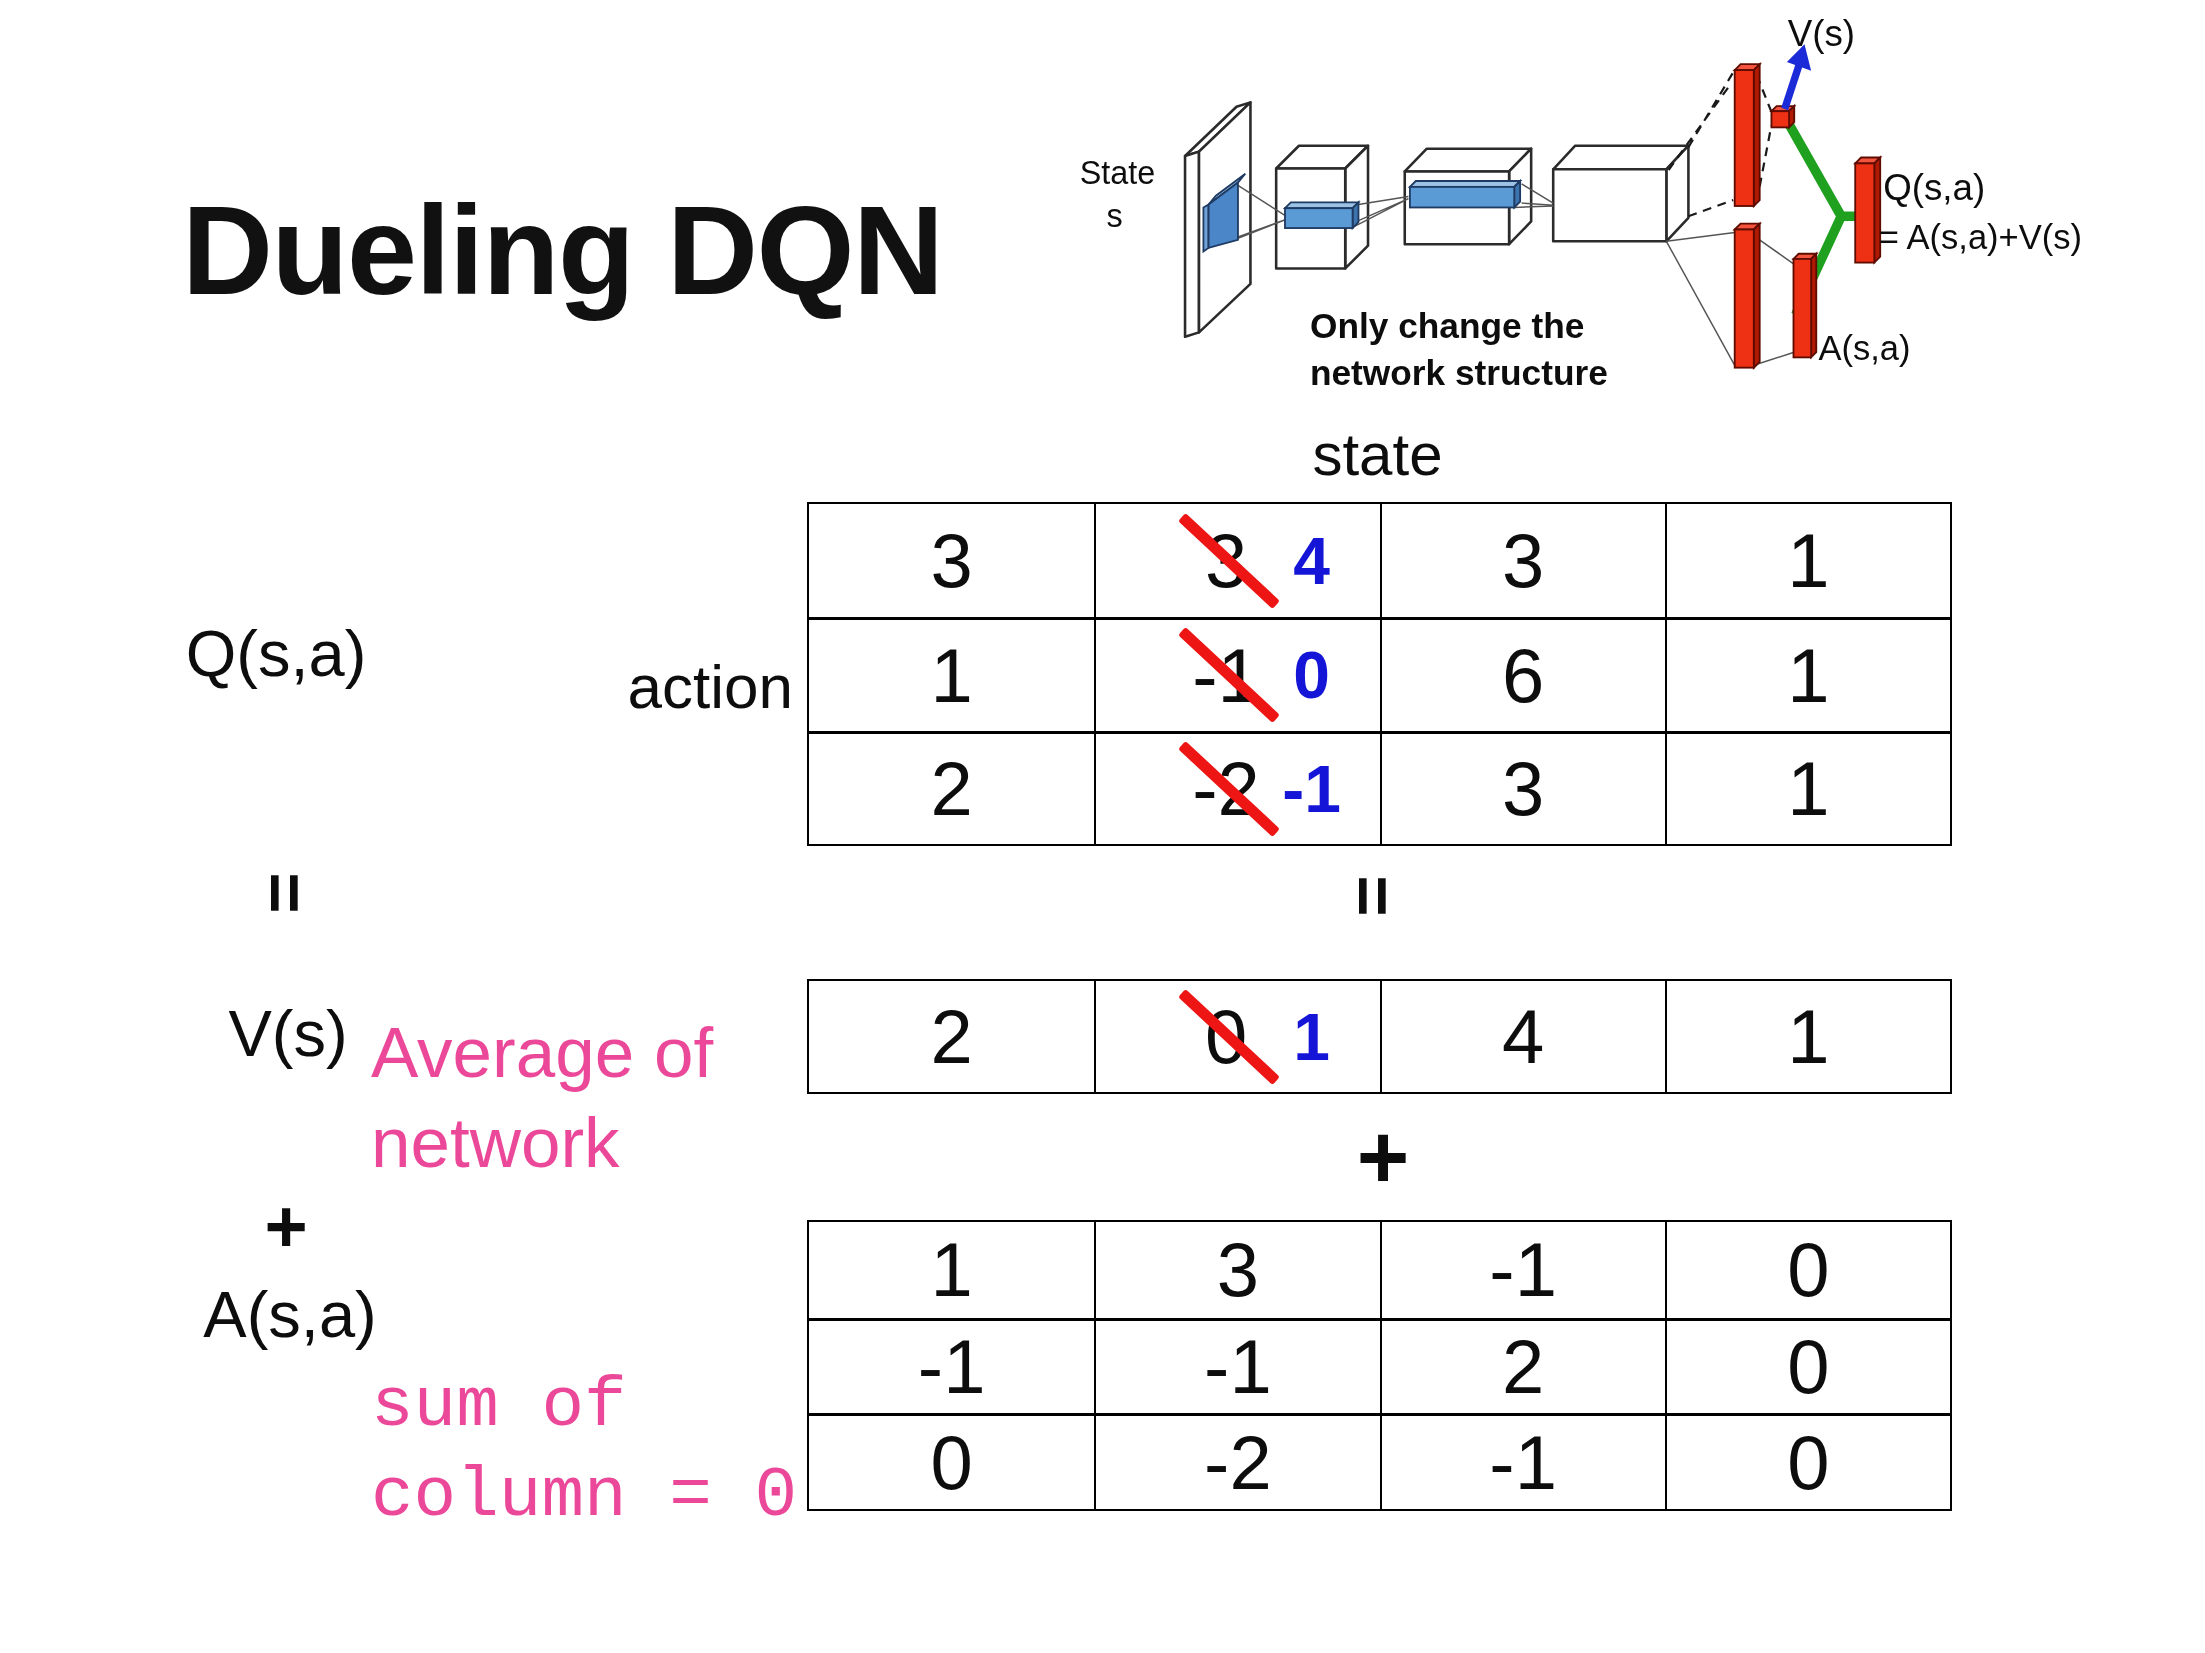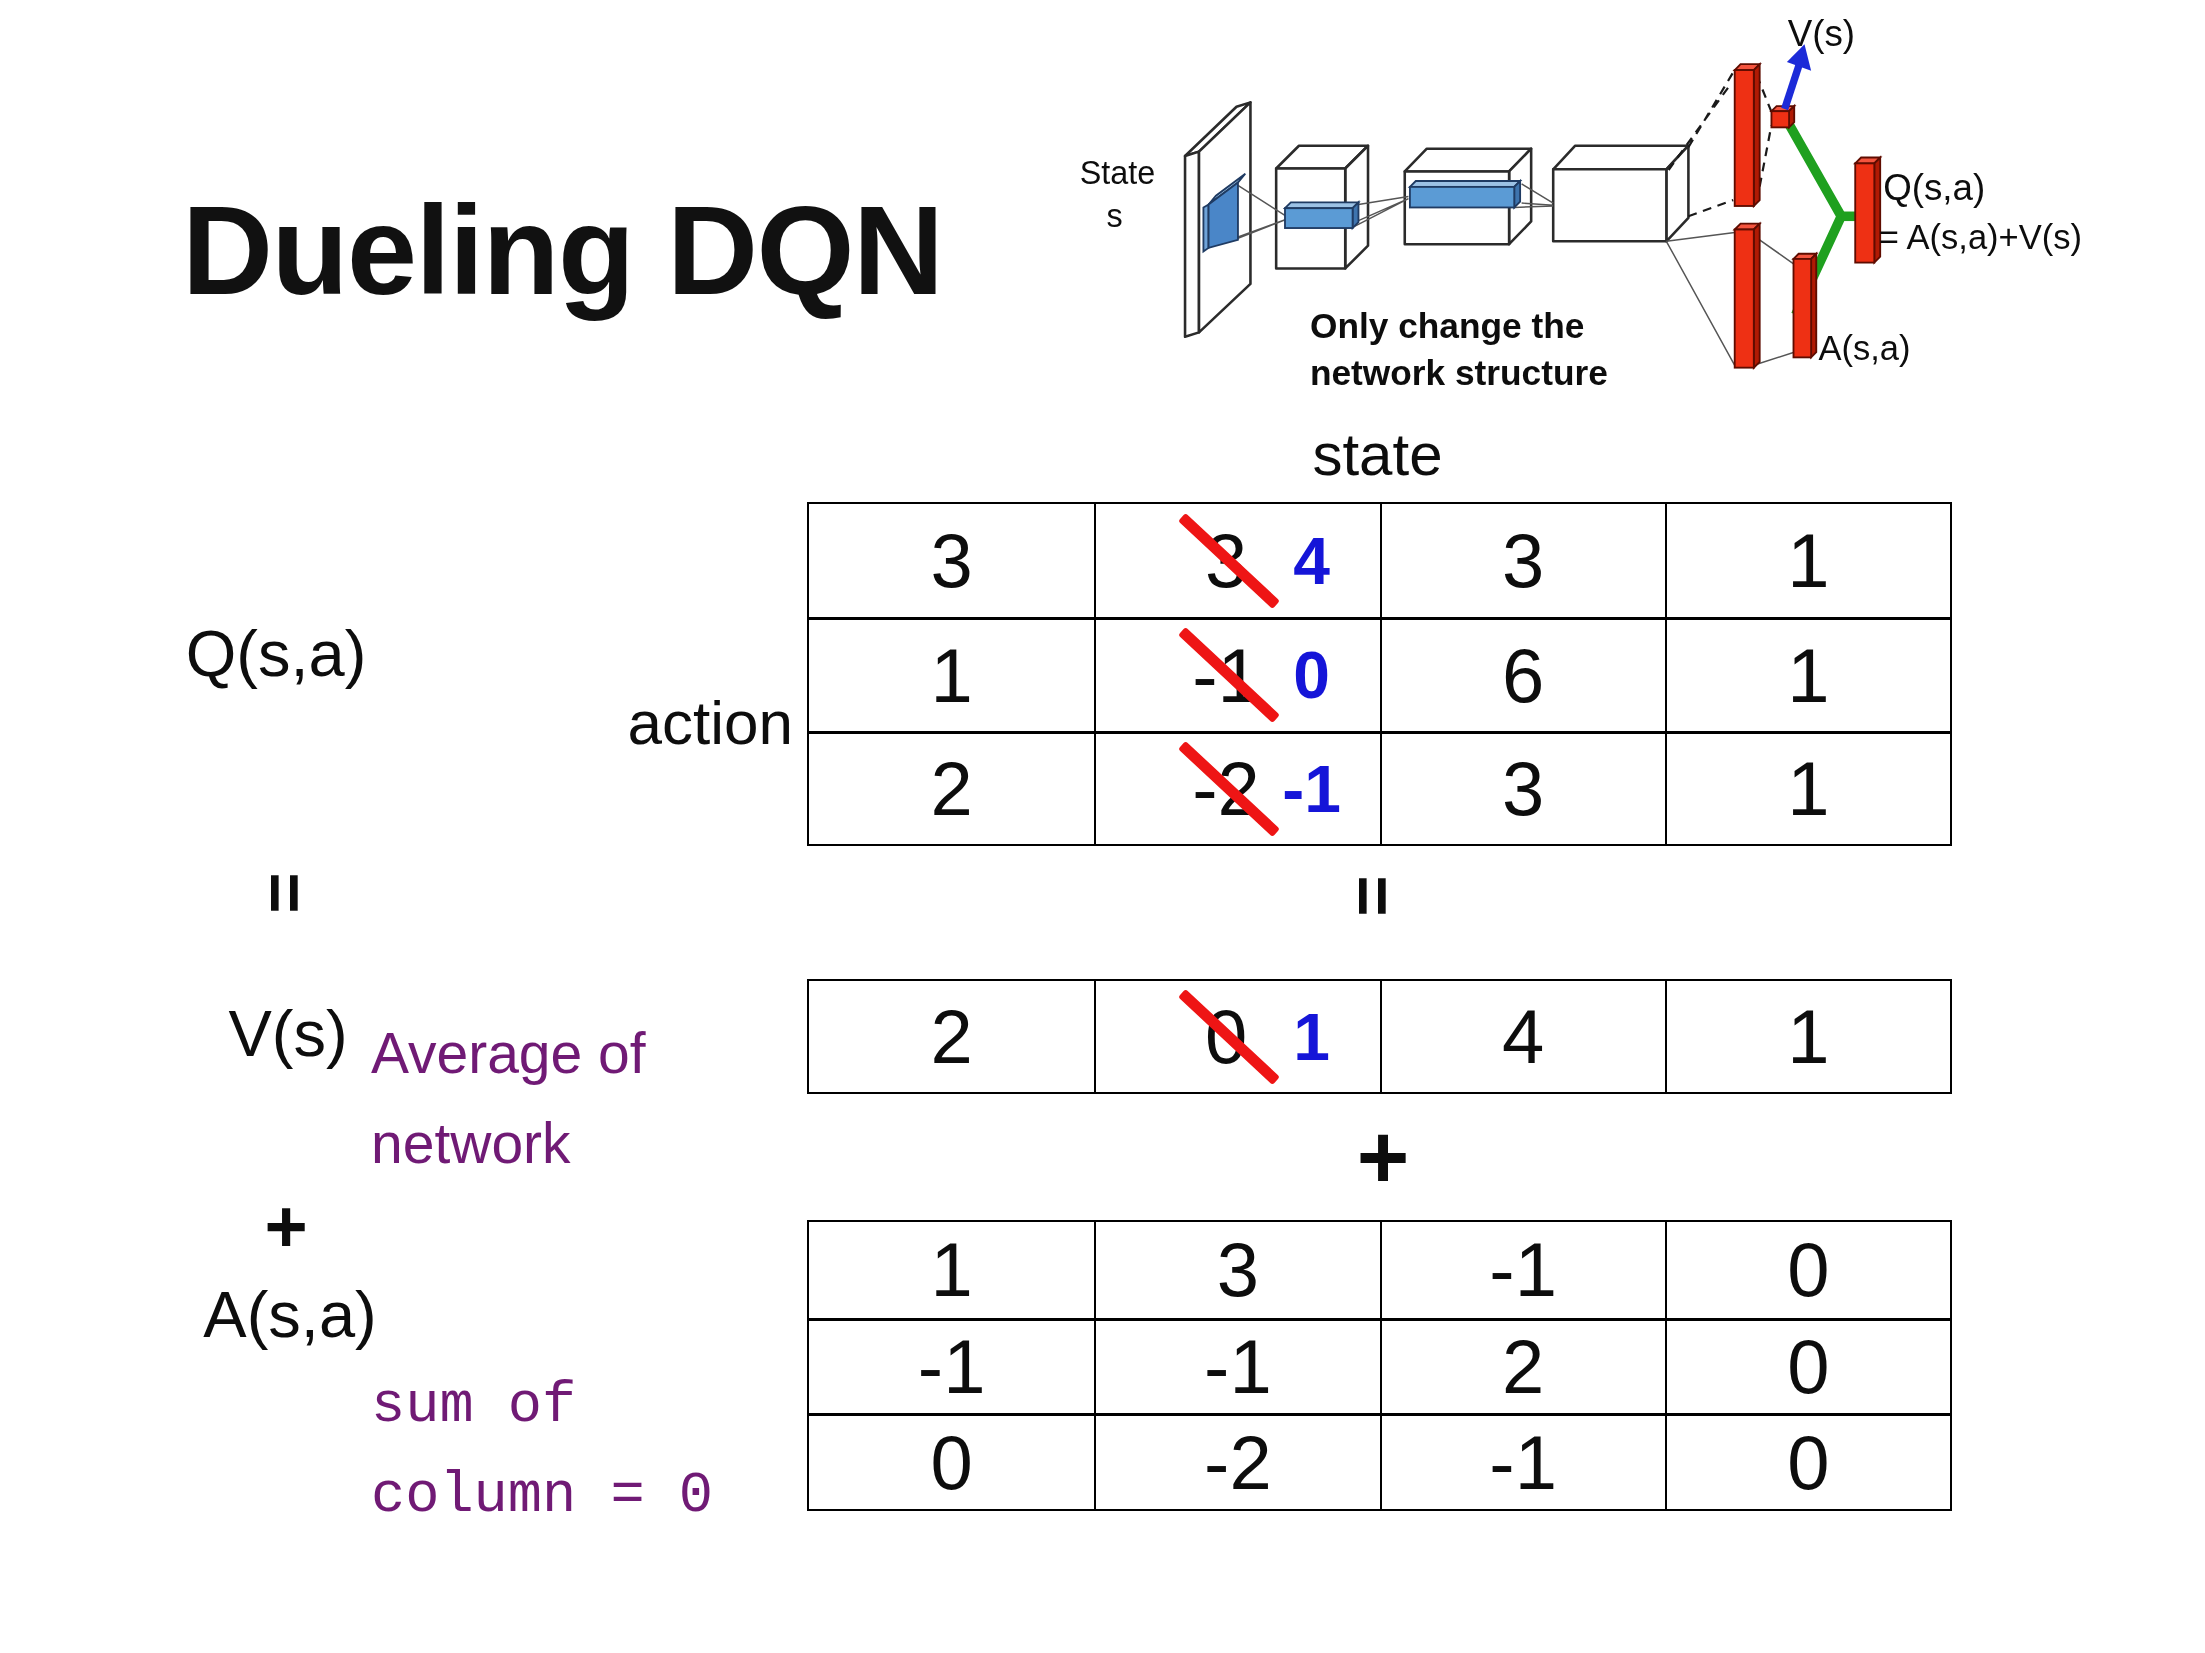--- a/index.html
+++ b/index.html
@@ -12,28 +12,28 @@
   #title{left:182px;top:178px;font-size:126px;font-weight:700;letter-spacing:-1.5px;color:#111;}
 
   
   #state-header{left:807px;top:420px;width:1141px;text-align:center;font-size:60px;}
 
   
   .eqlabel{font-size:65px;}
   #q-label{left:276px;top:653px;}
   #v-label{left:288px;top:1033px;}
   #a-label{left:290px;top:1314px;}
-  #action-label{left:572px;top:651px;width:221px;text-align:right;font-size:62px;margin-top:36px;}
+  #action-label{left:572px;top:651px;width:221px;text-align:right;font-size:62px;}
   .rot-eq{display:inline-block;transform:rotate(90deg);font-size:71px;font-weight:700;}
   #eq-left{left:285px;top:893px;}
   #eq-center{left:1373px;top:896px;}
   .plus{font-weight:600;}
   #plus-left{left:286px;top:1226px;font-size:74px;}
   #plus-center{left:1383px;top:1157px;font-size:90px;}
-  .bluenote{color:#701a75;font-size:57px;line-height:90px;white-space:nowrap;}
+  .bluenote{color:#ec4899;font-size:71px;line-height:90px;white-space:nowrap;}
   #avg-note{left:371px;top:1008px;}
   #sum-note{left:371px;top:1361px;font-family:Liberation Mono, monospace;}
 
   
   .vtab{position:absolute;left:807px;width:1141px;display:grid;border:2.9px solid #000;background:#fff;}
   #q-table{top:502px;height:340px;grid-template-columns:repeat(4,1fr);grid-template-rows:repeat(3,1fr);}
   #v-table{top:979px;height:111px;grid-template-columns:repeat(4,1fr);grid-template-rows:1fr;}
   #a-table{top:1220px;height:287px;grid-template-columns:repeat(4,1fr);grid-template-rows:repeat(3,1fr);}
   .cell{display:flex;align-items:center;justify-content:center;font-size:76px;
         border-left:2.2px solid #000;border-top:3.7px solid #000;position:relative;}

